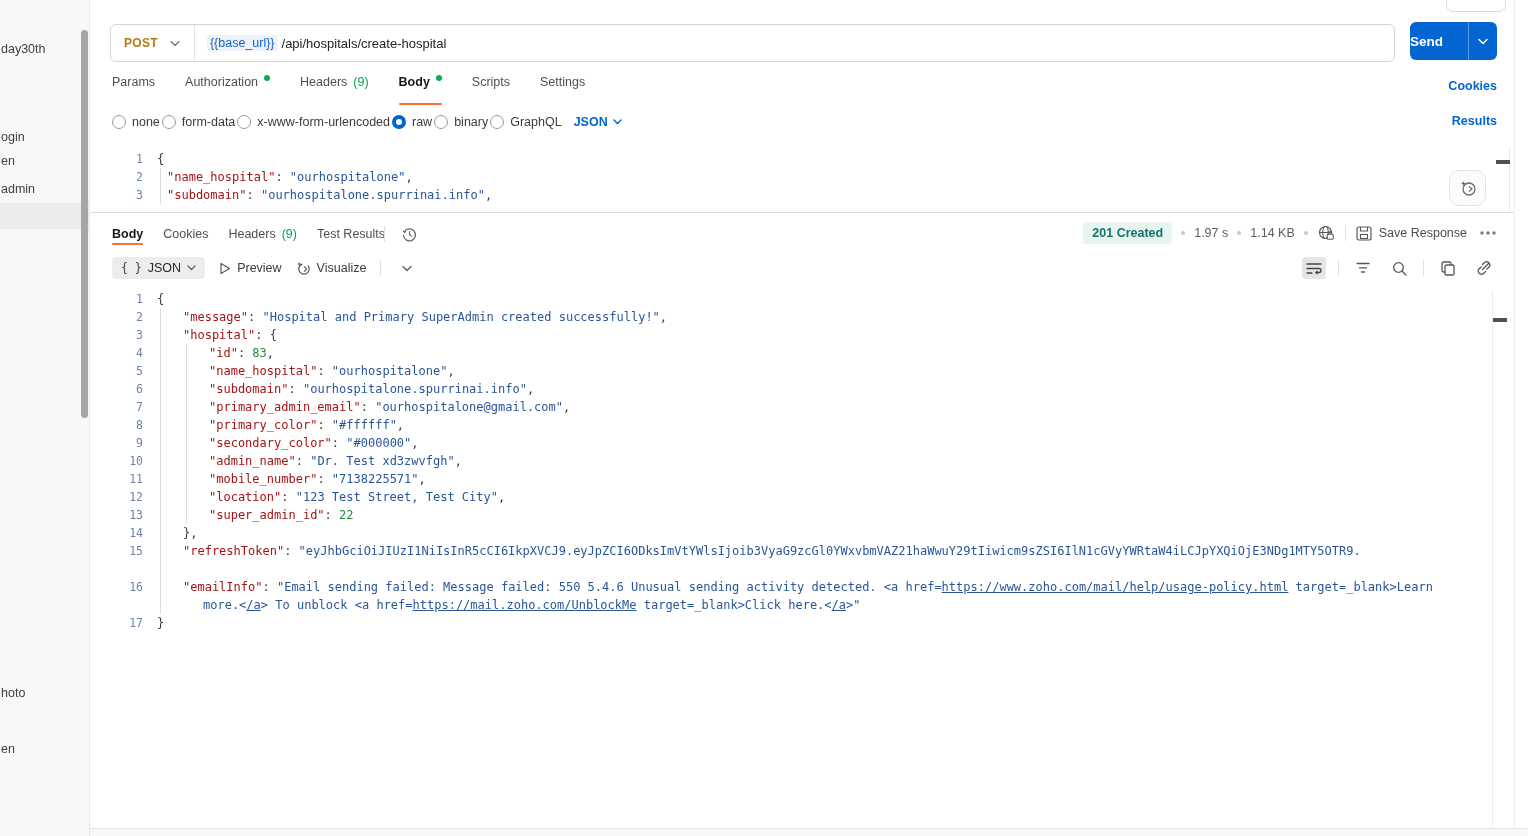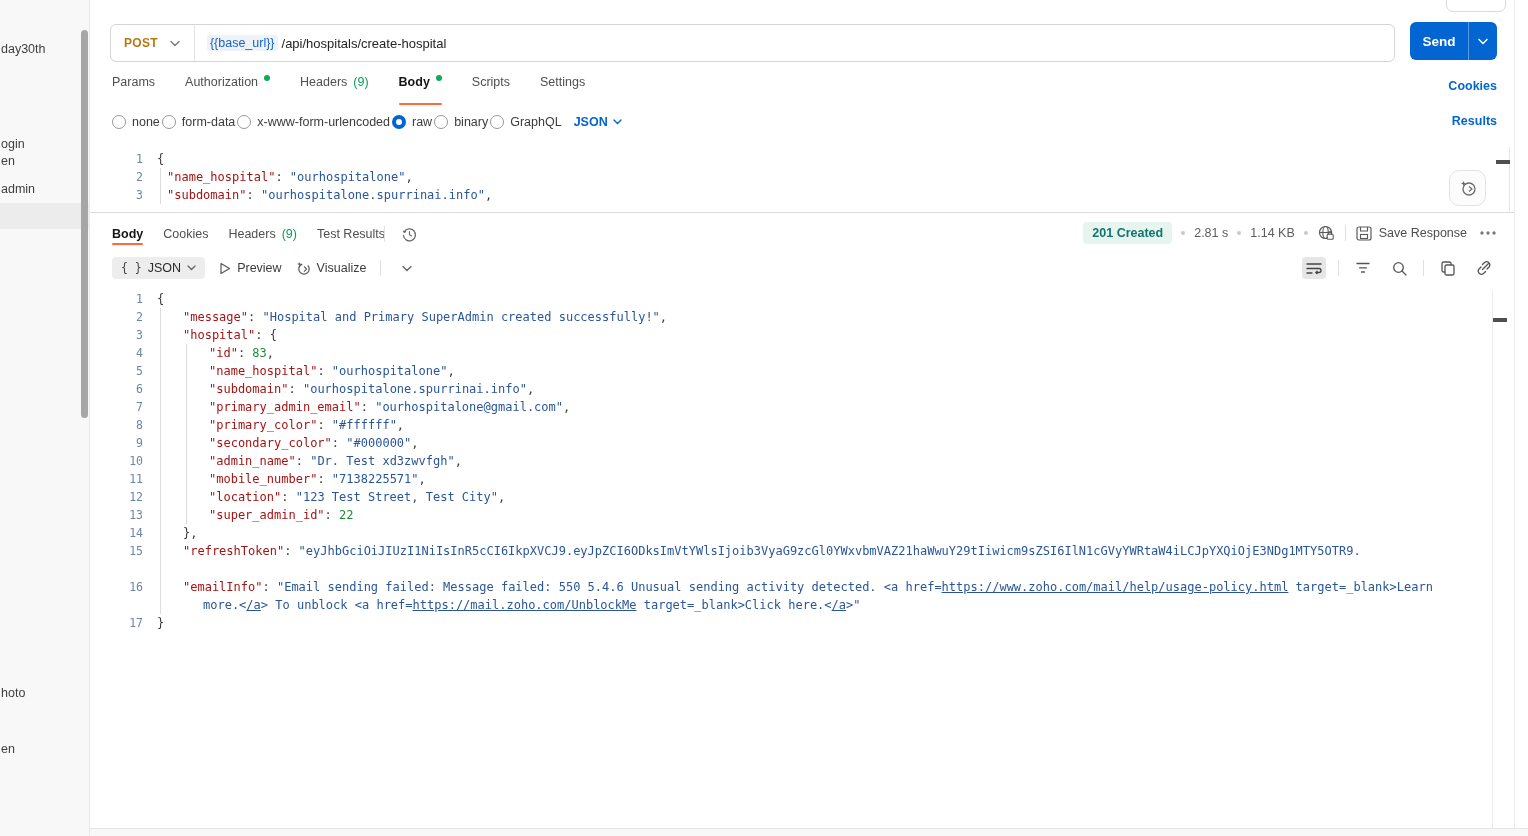--- a/index.html
+++ b/index.html
@@ -26,21 +26,21 @@
     border:1px solid #d4d4d4; border-radius:6px; background:#fff; display:flex; align-items:center; }
   #method-select { display:flex; align-items:center; gap:12px; padding:0 14px 0 13px;
     height:100%; cursor:pointer; }
   #method-label { font-size:12px; font-weight:700; color:#b7790f; letter-spacing:.3px; }
   .vsep { width:1px; height:100%; background:#e3e3e3; }
   #url-input { display:flex; align-items:center; padding-left:12px; font-size:13px; color:#232323; }
   #url-var { background:#eef2f9; color:#1663c7; border-radius:3px; padding:1px 3px;
     font-size:12.5px; margin-right:4px; }
   #send-button { position:absolute; left:1410px; top:22px; width:87px; height:38px;
     background:#0265d2; border-radius:6px; display:flex; align-items:center; color:#fff; cursor:pointer; }
-  #send-label { flex:1; text-align:center; font-size:13.5px; font-weight:600; }
+  #send-label { flex:1; text-align:left; font-size:13.5px; font-weight:600; }
   #send-divider { width:1px; height:100%; background:rgba(255,255,255,.35); }
   #send-caret { width:28px; display:flex; justify-content:center; }
   
   #req-tabs { position:absolute; left:112px; top:75px; display:flex; gap:30px; height:26px; }
   .tab { position:relative; font-size:12.5px; color:#4f4f4f; display:flex; align-items:flex-start;
     gap:6px; cursor:pointer; white-space:nowrap; }
   .tab .count { color:#0a9e57; }
   .tab .dot { width:6px; height:6px; border-radius:50%; background:#0bab58; }
   .tab.active { color:#161616; font-weight:700; }
   .tab.active::after { content:""; position:absolute; left:0; right:0; bottom:-4px;
@@ -104,21 +104,21 @@
   svg { display:block; }
 </style>
 </head>
 <body>
 
 <div id="stage">
 
   <div id="sidebar">
     <div>
         <div class="sb-item" style="top: 40px;">day30th</div>
-        <div class="sb-item" style="top: 135px;">ogin</div>
+        <div class="sb-item" style="top: 128px;">ogin</div>
         <div class="sb-item" style="top: 152px;">en</div>
         <div class="sb-item" style="top: 180px;">admin</div>
         <div class="sb-item hl" style="top: 203px;"></div>
         <div class="sb-item" style="top: 684px;">hoto</div>
         <div class="sb-item" style="top: 740px;">en</div>
       </div>
     <div id="sb-scrollbar"></div>
   </div>
 
   <div id="right-rail"></div>
@@ -248,21 +248,21 @@
       <svg width="17" height="17" viewBox="0 0 17 17">
         <path d="M3.2 6 A6 6 0 1 1 2.5 9.5" fill="none" stroke="#6b6b6b" stroke-width="1.3" stroke-linecap="round"></path>
         <path d="M2.5 5.2 L3.3 6.2 L4.6 5.6" fill="none" stroke="#6b6b6b" stroke-width="1.2" stroke-linecap="round"></path>
         <path d="M8.5 5.5 L8.5 8.7 L10.6 9.9" fill="none" stroke="#6b6b6b" stroke-width="1.2" stroke-linecap="round"></path>
       </svg>
     </span>
   </div>
   <div id="resp-meta">
     <span id="status-badge">201 Created</span>
     <span class="meta-dot"></span>
-    <span class="meta-text">2.81 s</span>
+    <span class="meta-text">1.97 s</span>
     <span class="meta-dot"></span>
     <span class="meta-text">1.14 KB</span>
     <span class="meta-dot"></span>
     <span>
       <svg width="18" height="18" viewBox="0 0 18 18">
         <circle cx="8.5" cy="8.5" r="6" fill="none" stroke="#5a5a5a" stroke-width="1.2"></circle>
         <ellipse cx="8.5" cy="8.5" rx="2.7" ry="6" fill="none" stroke="#5a5a5a" stroke-width="1.1"></ellipse>
         <path d="M2.5 8.5 L14.5 8.5" stroke="#5a5a5a" stroke-width="1.1"></path>
         <rect x="10.2" y="10.2" width="6" height="5" rx="1" fill="#ffffff" stroke="#5a5a5a" stroke-width="1.1"></rect>
         <path d="M11.7 10.2 v-1.2 a1.5 1.5 0 0 1 3 0 v1.2" fill="none" stroke="#5a5a5a" stroke-width="1.1"></path>

